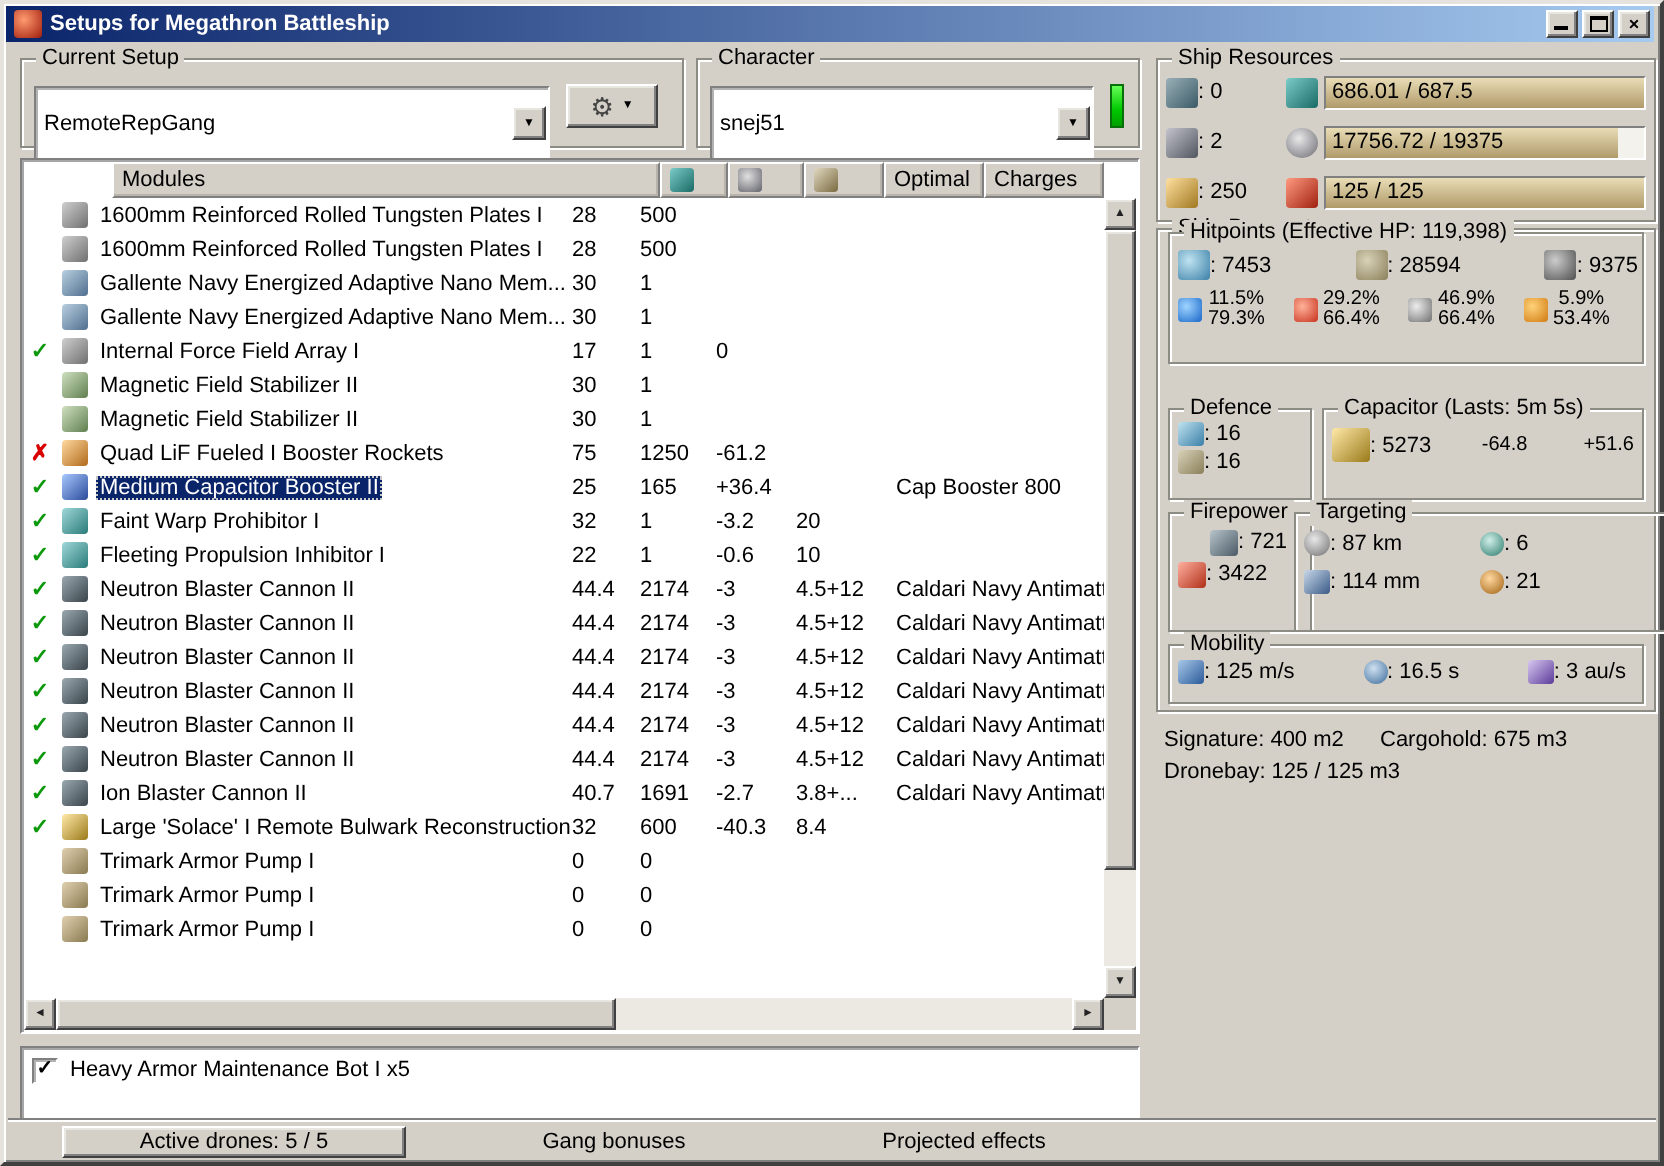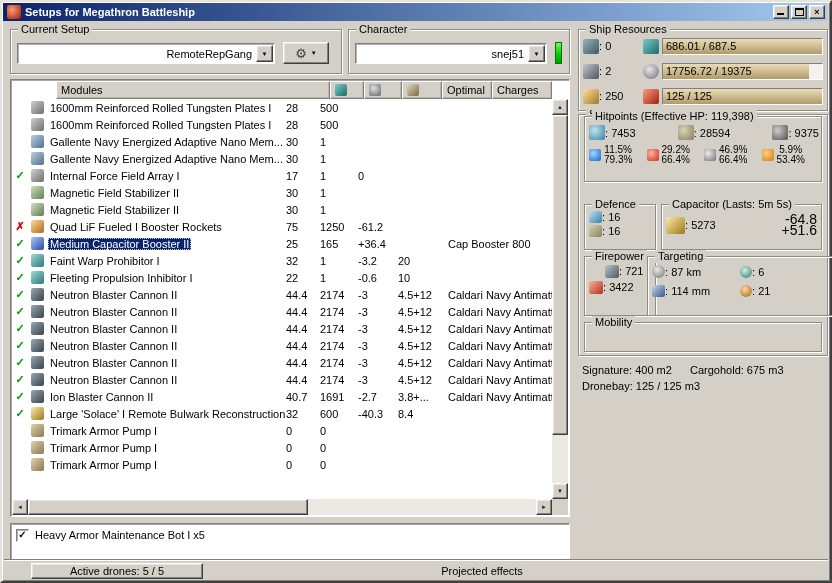--- a/index.html
+++ b/index.html
@@ -15,21 +15,21 @@
   .legend{position:absolute;top:-7px;left:7px;background:#d4d0c8;padding:0 3px;line-height:13px;white-space:nowrap;}
   
   .titlebar{position:absolute;left:1px;top:1px;width:824px;height:18px;background:linear-gradient(90deg,#0a246a,#a6caf0);display:flex;align-items:center;padding:0 2px;}
   .appicon{width:14px;height:14px;margin:0 4px 0 2px;border-radius:2px;background:radial-gradient(circle at 35% 35%,#ff9a70,#a01c0a);flex:none;}
   .title{color:#fff;font-weight:bold;flex:1;white-space:nowrap;overflow:hidden;}
   .winbtns{display:flex;gap:2px;}
   .wbtn{width:16px;height:14px;display:flex;align-items:center;justify-content:center;font-size:9px;font-weight:bold;line-height:1;position:relative;}
   .glyph-min{position:absolute;left:3px;bottom:3px;width:7px;height:2px;background:#000;}
   .glyph-max{width:9px;height:8px;border:1px solid #000;border-top-width:2px;}
   
-  .combo{position:absolute;height:21px;background:#fff;border:1px solid;border-color:#808080 #fff #fff #808080;box-shadow:inset 1px 1px 0 rgba(0,0,0,.3);display:flex;align-items:center;text-align:right;}
+  .combo{position:absolute;height:37px;background:#fff;border:1px solid;border-color:#808080 #fff #fff #808080;box-shadow:inset 1px 1px 0 rgba(0,0,0,.3);display:flex;align-items:center;}
   .combo-text{flex:1;padding:0 4px;white-space:nowrap;overflow:hidden;}
   .combo-btn{width:17px;height:17px;margin-right:1px;flex:none;display:flex;align-items:center;justify-content:center;font-size:6px;}
   .toolbtn{position:absolute;width:46px;height:22px;display:flex;align-items:center;justify-content:center;gap:4px;cursor:default;font-family:inherit;}
   .gearglyph{font-size:13px;line-height:1;color:#444;}
   .smallarrow{font-size:6px;}
   .skillbar{position:absolute;right:7px;top:12px;width:7px;height:22px;background:linear-gradient(180deg,#66ff55,#00c800 60%,#00a000);border:1px solid #087008;}
   
   #modules{position:absolute;left:8px;top:77px;width:560px;height:438px;background:#fff;border:1px solid;border-color:#808080 #fff #fff #808080;box-shadow:inset 1px 1px 0 rgba(0,0,0,.35);}
   .thead{position:absolute;left:1px;top:1px;right:17px;height:18px;display:flex;}
   .th{background:#d4d0c8;border:1px solid;border-color:#fff #808080 #808080 #fff;box-shadow:inset -1px -1px 0 #b8b4ac;display:flex;align-items:center;padding:0 4px;overflow:hidden;white-space:nowrap;}
@@ -118,21 +118,21 @@
   .ric-exp{background:radial-gradient(circle at 35% 35%,#ffd27a,#d07a10);}
   .rvals{display:flex;flex-direction:column;font-size:10px;line-height:10px;}
   #g-def{left:5px;top:89px;width:72px;height:46px;}
   .def-row{display:flex;align-items:center;height:17px;padding:1px 0 0 4px;}
   .def-row:first-of-type{padding-top:6px;}
   .ric-def1{background:linear-gradient(135deg,#bfe3f0,#3a7fa8);width:13px;height:12px;}
   .ric-def2{background:linear-gradient(135deg,#d8d2b8,#8a7f5a);width:13px;height:12px;}
   #g-cap{left:82px;top:89px;width:161px;height:46px;}
   .cap-row{display:flex;align-items:center;padding:9px 4px 0 4px;}
   .ric-capbig{width:19px;height:17px;background:linear-gradient(135deg,#ffe9a8,#9a7a1a);}
-  .capdelta{margin-left:auto;display:flex;flex-direction:column;align-items:flex-end;font-size:14px;line-height:11px;}
+  .capdelta{margin-left:auto;display:flex;align-items:flex-end;font-size:10px;line-height:11px;gap:28px;}
   #g-fire{left:5px;top:141px;width:72px;height:60px;}
   .ric-dps{background:linear-gradient(135deg,#b8c4cc,#4a5a64);width:14px;height:13px;}
   .ric-volley{background:linear-gradient(135deg,#ffb0a0,#b03018);width:14px;height:13px;}
   .fire-row{display:flex;align-items:center;height:20px;padding-left:4px;}
   .fire-row:first-of-type{padding-top:8px;padding-left:20px;}
   #g-targ{left:68px;top:141px;width:193px;height:60px;}
   .targ-grid{display:grid;grid-template-columns:88px 1fr;padding:8px 2px 0 4px;row-gap:7px;}
   .targ-item{display:flex;align-items:center;}
   .ric-range{background:radial-gradient(circle at 40% 35%,#e8e8e8,#707070);border-radius:50%;width:13px;height:13px;}
   .ric-maxt{background:radial-gradient(circle at 40% 35%,#cfeee8,#2a7a6a);border-radius:50%;width:12px;height:12px;}
@@ -507,20 +507,21 @@
     <div class="drow">
       <span class="checkbox">
           <span class="chk">✓</span>
         </span>
       <span>Heavy Armor Maintenance Bot I x5</span>
     </div>
   </div>
 
   <div id="bottombar">
     <span class="bbtn raised">Active drones: 5 / 5</span>
+    <span class="blabel b2">Gang bonuses</span>
     <span class="blabel b3">Projected effects</span>
   </div>
 
   <div class="group" id="g-res">
     <span class="legend">Ship Resources</span>
     <div class="res-grid">
       <div class="res-left">
         <div class="res-item">
             <i class="ric ric-turret"></i>
             <span class="cv">0</span>
@@ -664,20 +665,34 @@
           </span>
         <span class="targ-item">
             <i class="ricsm ric-sensor"></i>
             <span class="cv">21</span>
           </span>
       </div>
     </div>
 
     <div class="sub" id="g-mob">
       <span class="legend">Mobility</span>
+      <div class="mob-row">
+        <span class="mob-item">
+            <i class="ricsm ric-speed"></i>
+            <span class="cv">125 m/s</span>
+          </span>
+        <span class="mob-item">
+            <i class="ricsm ric-align"></i>
+            <span class="cv">16.5 s</span>
+          </span>
+        <span class="mob-item">
+            <i class="ricsm ric-warp"></i>
+            <span class="cv">3 au/s</span>
+          </span>
+      </div>
     </div>
   </div>
 
   <span class="pline" id="sigline">Signature: 400 m2</span>
   <span class="pline" id="cargoline">Cargohold: 675 m3</span>
   <span class="pline" id="droneline">Dronebay: 125 / 125 m3</span>
 
 </div>
 
 </body></html>

